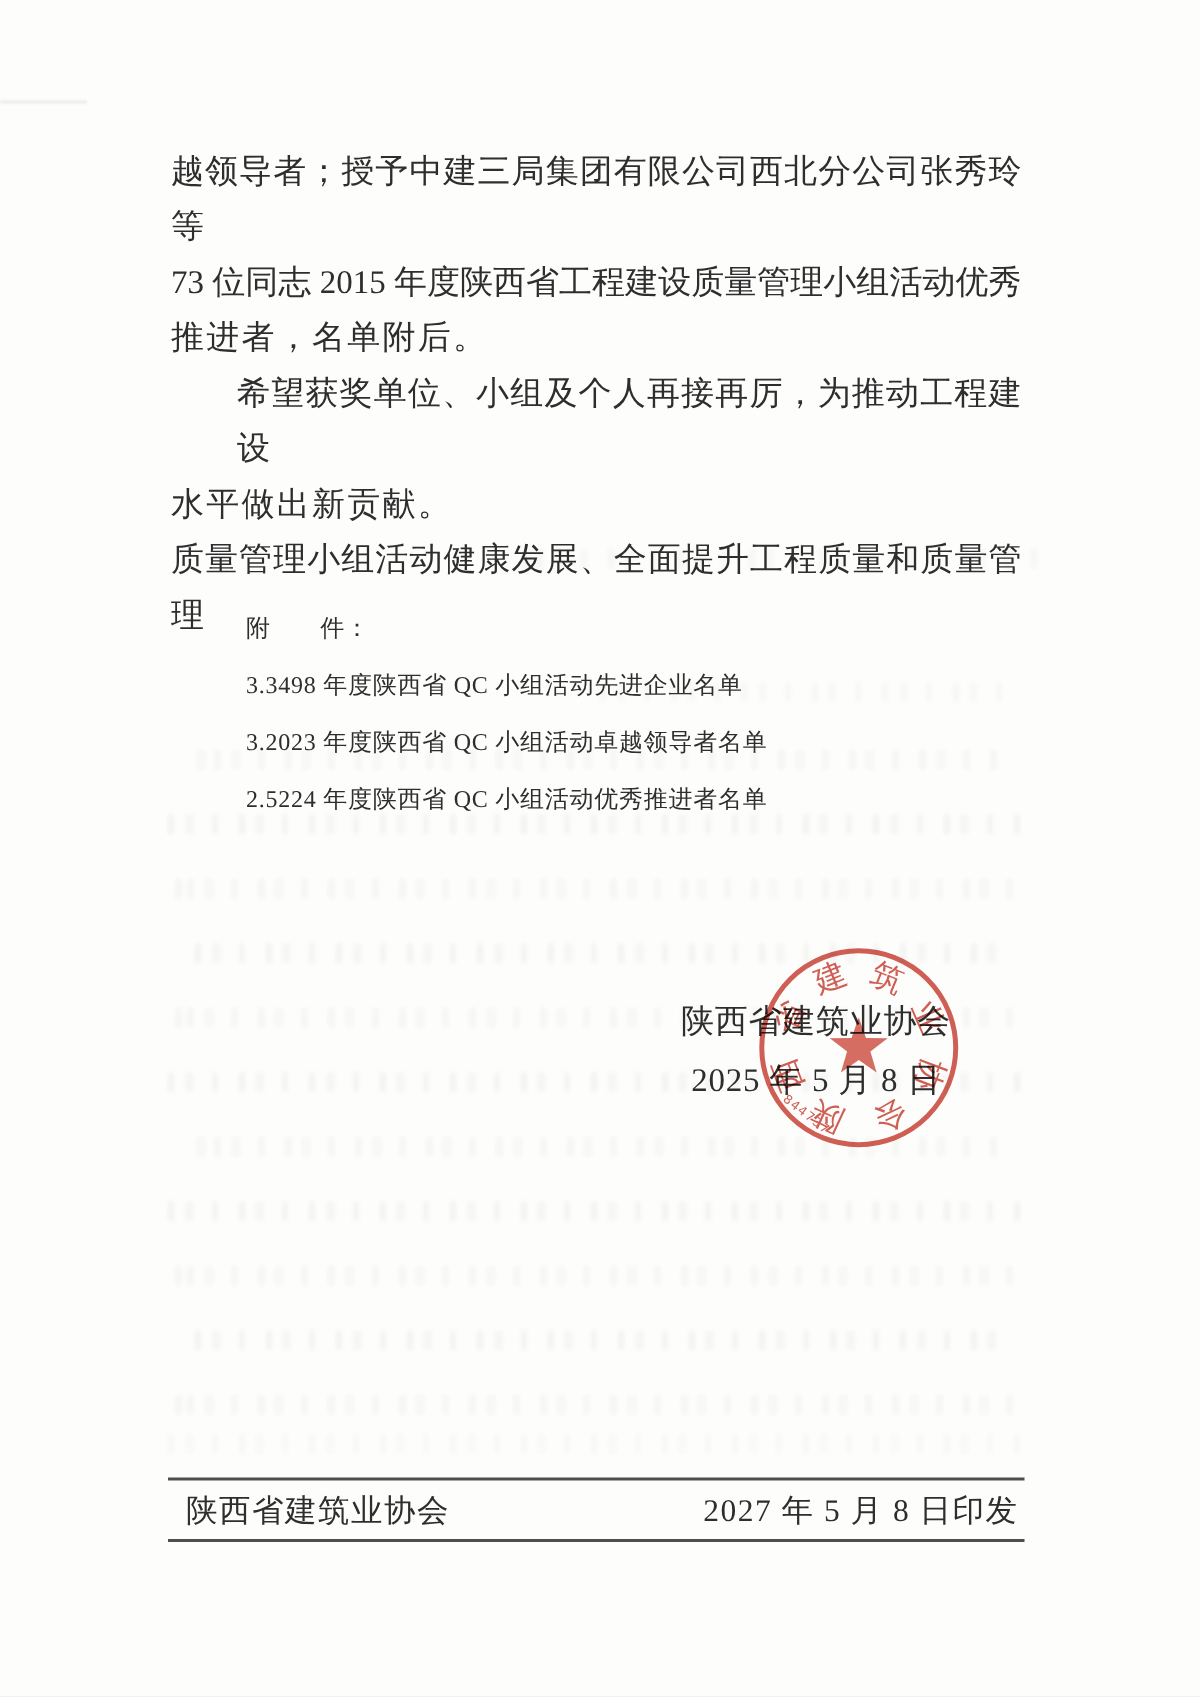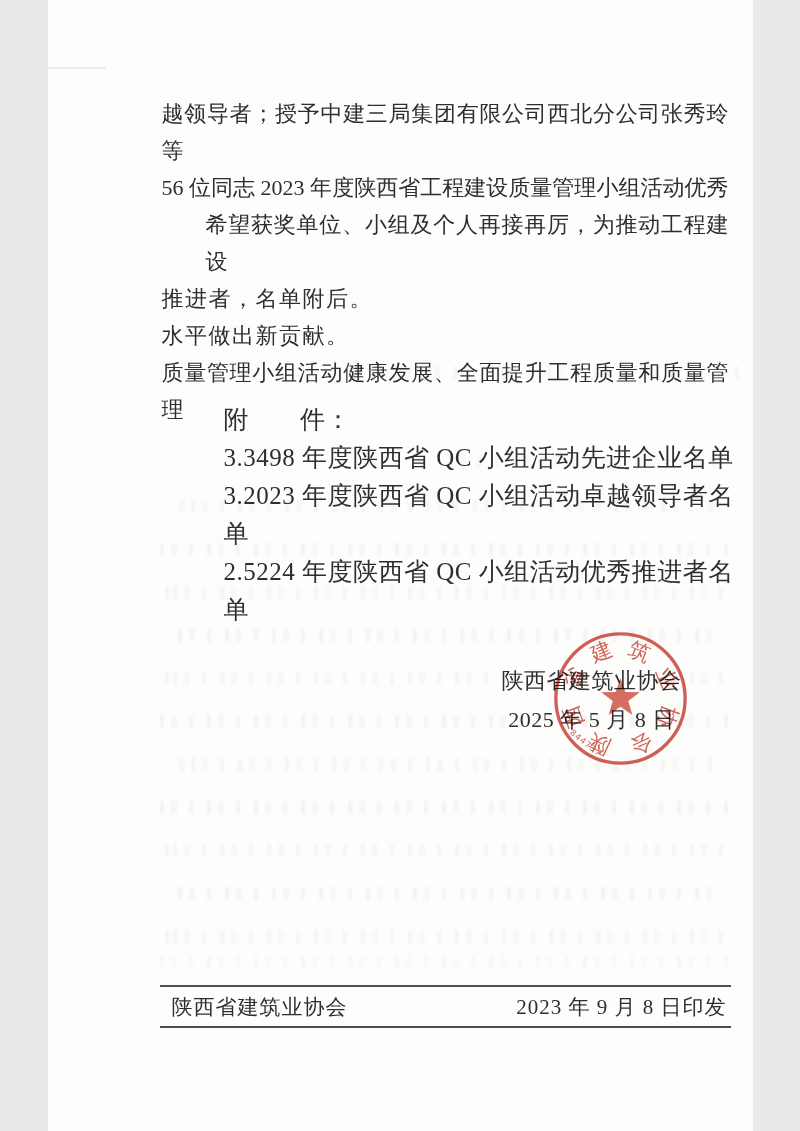--- a/index.html
+++ b/index.html
@@ -1,18 +1,18 @@
 <!DOCTYPE html>
 <html><head>
 <meta charset="utf-8">
 <style>
   html,body{margin:0;padding:0;background:#e9e9e9;}
   .page{
     position:relative;
-    width:705px;height:1131px;
+    width:800px;height:1131px;
     margin:0 auto;
     background:#fdfdfc;
     overflow:hidden;
     font-family:"Liberation Serif","DejaVu Serif",serif;
     color:#2e2e2e;
   }
   
   .artifact-line{
     position:absolute;left:0;top:67px;width:58px;height:2px;
     background:rgba(0,0,0,0.07);filter:blur(0.6px);
@@ -37,21 +37,21 @@
     position:absolute;left:114px;top:95px;width:567px;
     font-size:22px;line-height:37px;
   }
   .bline{white-space:nowrap;}
   .just{white-space:normal;text-align:justify;text-align-last:justify;}
   .indent2{padding-left:44px;}
   .plain{letter-spacing:1.5px;}
 
   .attachments{
     position:absolute;left:164px;top:401px;width:520px;
-    font-size:25px;line-height:38px;letter-spacing:0.5px;margin-left:12px;
+    font-size:16px;line-height:38px;letter-spacing:0.5px;
   }
   .signature{
     position:absolute;left:418px;top:661px;width:252px;
     font-size:22px;line-height:39px;text-align:center;
     letter-spacing:0.5px;
   }
   .seal{
     position:absolute;left:494px;top:620px;width:157px;height:157px;
     mix-blend-mode:multiply;opacity:.88;filter:blur(0.4px);
   }
@@ -92,23 +92,23 @@
     <div class="bleed" style="top:758px"></div>
     <div class="bleed" style="top:801px"></div>
     <div class="bleed" style="top:844px"></div>
     <div class="bleed" style="top:887px"></div>
     <div class="bleed" style="top:930px"></div>
     <div class="bleed" style="top:956px"></div>
   </div>
 
   <div class="body-text">
     <div class="bline just">越领导者；授予中建三局集团有限公司西北分公司张秀玲等</div>
-    <div class="bline just">56 位同志 2023 年度陕西省工程建设质量管理小组活动优秀</div>
+    <div class="bline just">73 位同志 2015 年度陕西省工程建设质量管理小组活动优秀</div>
+    <div class="bline plain">推进者，名单附后。</div>
     <div class="bline just indent2">希望获奖单位、小组及个人再接再厉，为推动工程建设</div>
-    <div class="bline plain">推进者，名单附后。</div>
     <div class="bline plain">水平做出新贡献。</div>
     <div class="bline just">质量管理小组活动健康发展、全面提升工程质量和质量管理</div>
   </div>
 
   <div class="attachments">
     <div>附　　件：</div>
     <div>3.3498 年度陕西省 QC 小组活动先进企业名单</div>
     <div>3.2023 年度陕西省 QC 小组活动卓越领导者名单</div>
     <div>2.5224 年度陕西省 QC 小组活动优秀推进者名单</div>
   </div>
@@ -129,16 +129,16 @@
         <text class="seal-ring-char" text-anchor="middle" x="85" y="38" transform="rotate(66.42857142857142 85 85)">业</text>
         <text class="seal-ring-char" text-anchor="middle" x="85" y="38" transform="rotate(110.71428571428572 85 85)">协</text>
         <text class="seal-ring-char" text-anchor="middle" x="85" y="38" transform="rotate(155 85 85)">会</text>
       </g>
     <path class="seal-star" d="M85,63 L90.2,77.9 L105.9,78.2 L93.4,87.7 L97.9,102.8 L85,93.8 L72.1,102.8 L76.6,87.7 L64.1,78.2 L79.8,77.9 Z"></path>
     <text class="seal-serial" x="85" y="149" text-anchor="middle" transform="rotate(38 85 85)">844737</text>
   </svg>
 
   <div class="footer">
     <span>陕西省建筑业协会</span>
-    <span>2023 年 9 月 8 日印发</span>
+    <span>2027 年 5 月 8 日印发</span>
   </div>
 
 </div>
 
 </body></html>

